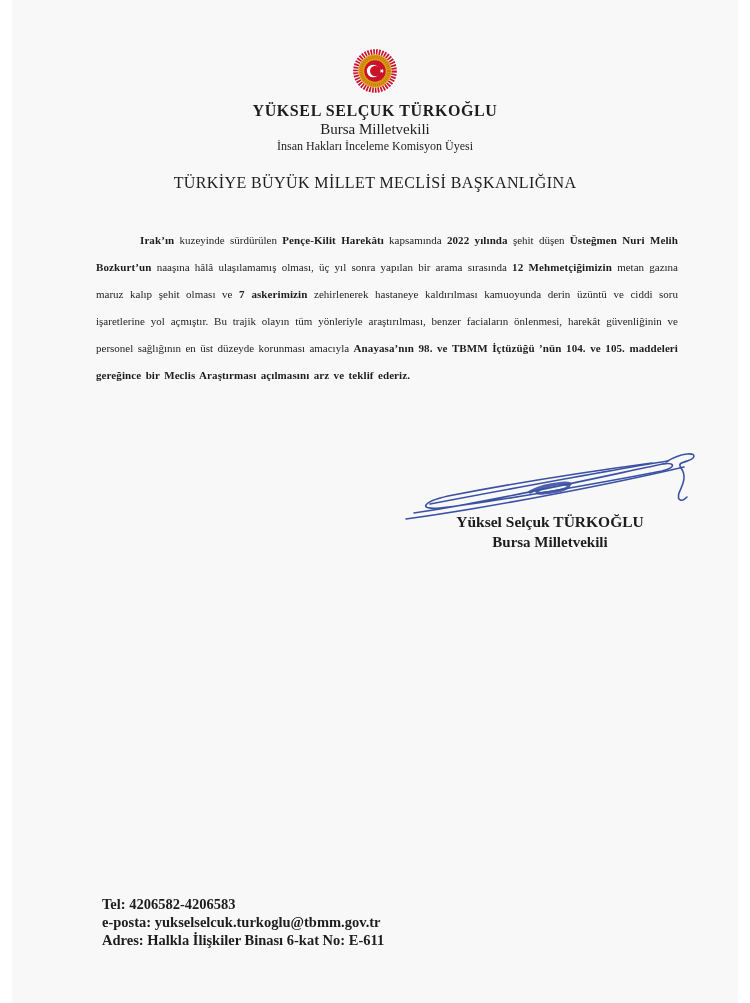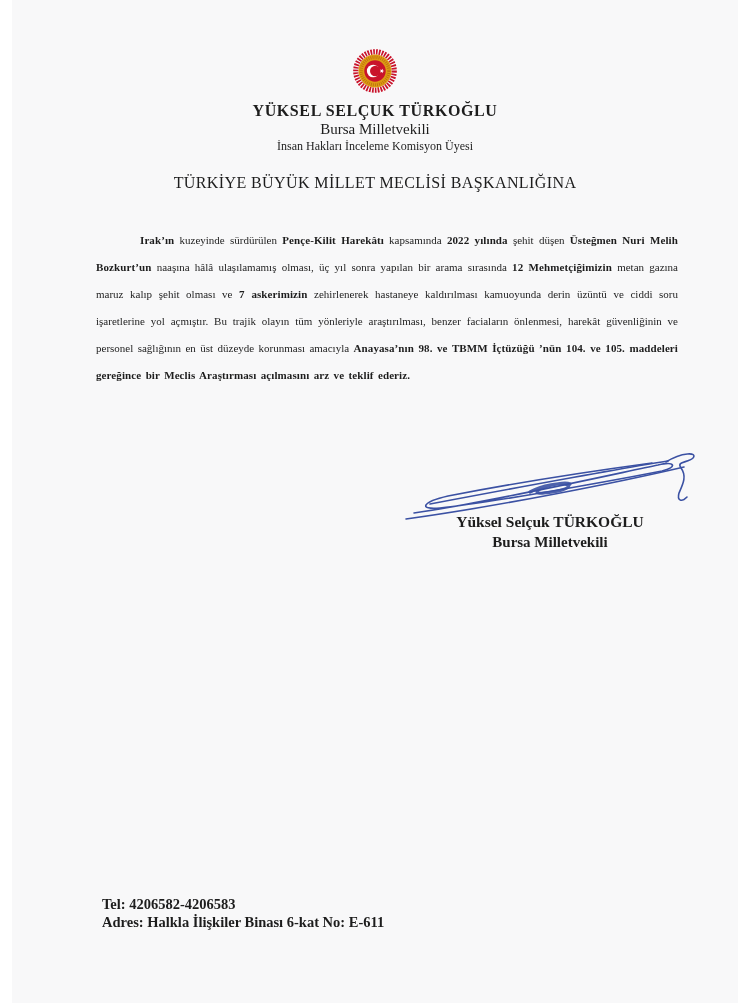--- a/index.html
+++ b/index.html
@@ -127,18 +127,19 @@
     <path class="sig-stroke" d="M266 22 C 282 12, 298 12, 293 18 C 288 23, 276 21, 281 28 C 287 36, 283 44, 279 53 C 277 60, 281 63, 287 57"></path>
   </svg>
 
   <div class="sig-block">
     <div class="sig-name">Yüksel Selçuk TÜRKOĞLU</div>
     <div class="sig-title">Bursa Milletvekili</div>
   </div>
 
   <div class="footer">
     <div>Tel: 4206582-4206583</div>
+    <div>e-posta: yukselselcuk.turkoglu@tbmm.gov.tr</div>
     <div>Adres: Halkla İlişkiler Binası 6-kat No: E-611</div>
   </div>
 
   <div class="scan-line"></div>
 
 </div>
 
 </body></html>

